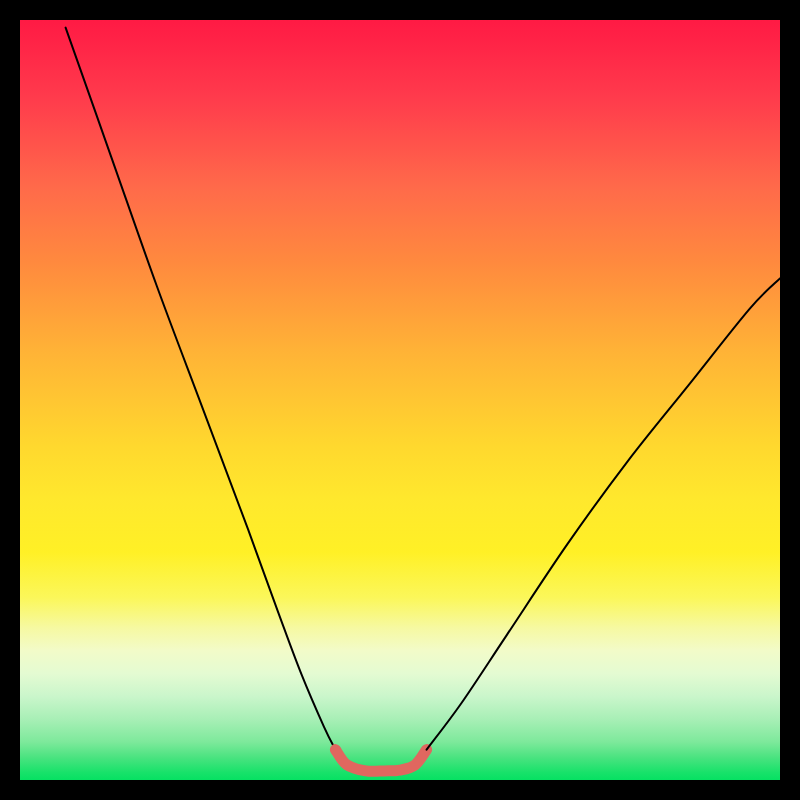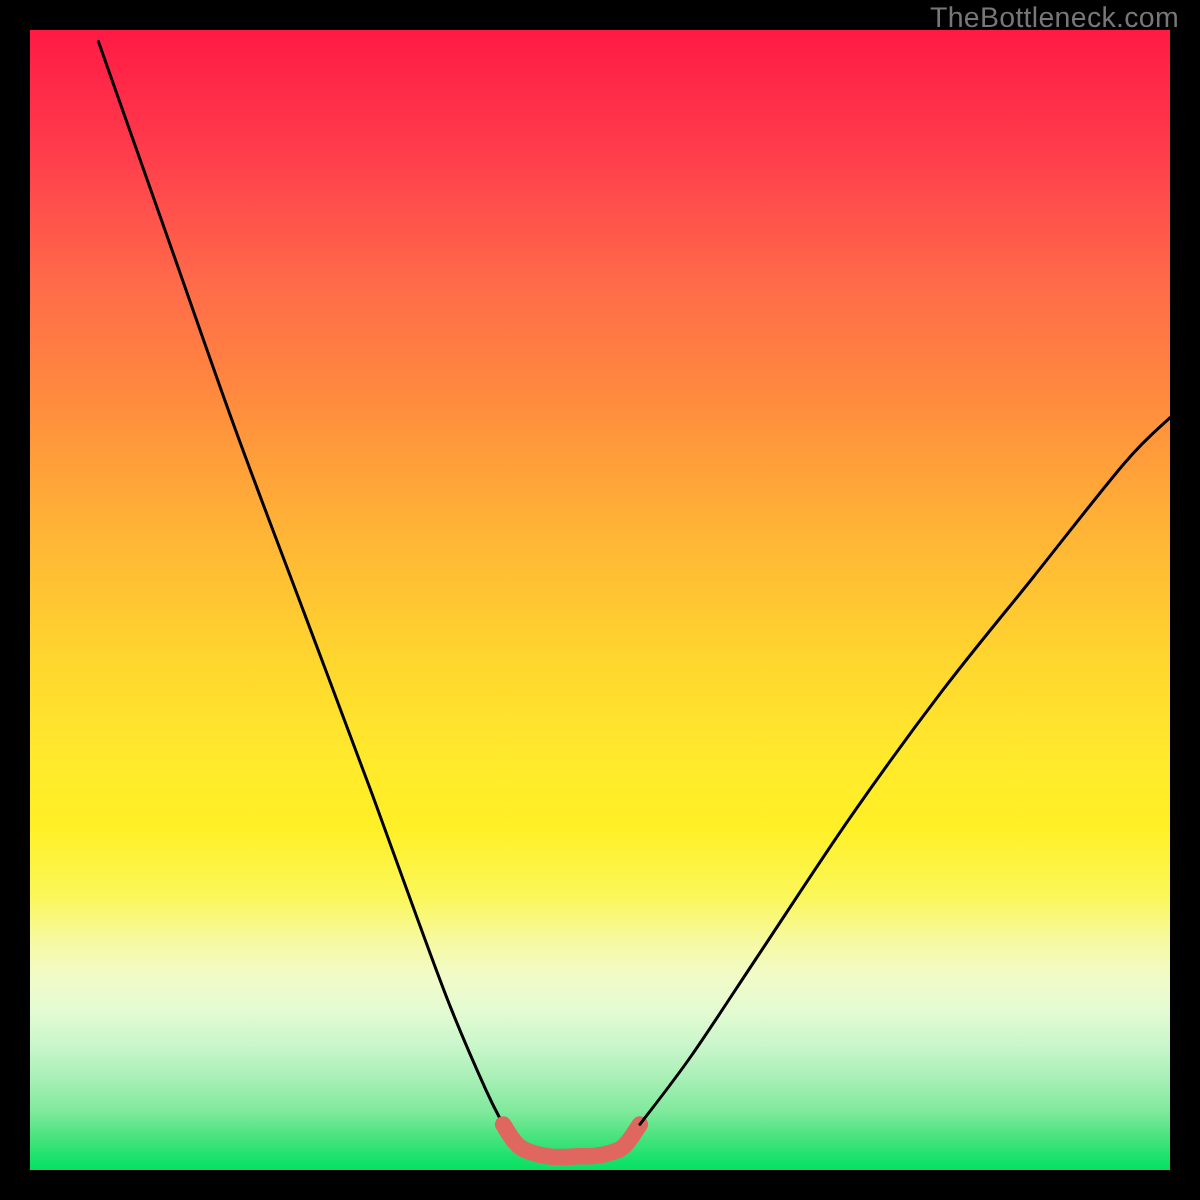--- a/index.html
+++ b/index.html
@@ -69,14 +69,13 @@
 <div class="frame">
   <div class="plot-area">
     <svg class="curves" viewBox="0 0 760 760" preserveAspectRatio="none">
       <g id="curve-group">
           <path d="M 45.6 7.600000000000023 C 53.2 29.133333333333365, 76 93.7333333333334, 91.2 136.80000000000007 C 106.4 179.86666666666673, 121.59999999999998 224.20000000000002, 136.79999999999998 266 C 151.99999999999997 307.8, 167.2 347.0666666666667, 182.4 387.6 C 197.60000000000002 428.1333333333333, 215.33333333333331 475, 228 509.2 C 240.66666666666669 543.4, 249.53333333333336 568.7333333333332, 258.40000000000003 592.8 C 267.2666666666667 616.8666666666667, 273.6 634.6, 281.2 653.6 C 288.79999999999995 672.6, 298.3 694.1333333333333, 304 706.8 C 309.7 719.4666666666666, 313.5 725.8, 315.4 729.6" fill="none" stroke="#000000" stroke-width="2" stroke-linecap="round" stroke-linejoin="round"></path>
           <path d="M 315.4 729.6 C 317.29999999999995 732.1333333333333, 321.73333333333335 741.2533333333333, 326.8 744.8 C 331.8666666666667 748.3466666666666, 339.4666666666667 749.8666666666667, 345.8 750.88 C 352.1333333333333 751.8933333333333, 359.1 751.0066666666667, 364.8 750.88 C 370.5 750.7533333333333, 374.93333333333334 751.1333333333333, 380 750.12 C 385.06666666666666 749.1066666666667, 390.76666666666665 748.2199999999999, 395.2 744.8 C 399.6333333333333 741.38, 404.70000000000005 732.1333333333333, 406.6 729.6" fill="none" stroke="#e0675f" stroke-width="11" stroke-linecap="round" stroke-linejoin="round"></path>
           <path d="M 406.6 729.6 C 412.3 722, 427.49999999999994 703, 440.79999999999995 684 C 454.09999999999997 665, 468.6666666666667 642.2, 486.40000000000003 615.6 C 504.1333333333334 589, 526.9333333333333 553.5333333333333, 547.1999999999999 524.4 C 567.4666666666666 495.26666666666665, 587.7333333333333 467.4, 608 440.8 C 628.2666666666667 414.20000000000005, 648.5333333333333 390.1333333333333, 668.8 364.8 C 689.0666666666666 339.4666666666667, 714.4 306.53333333333336, 729.6 288.8 C 744.8000000000001 271.06666666666666, 754.9333333333334 263.46666666666664, 760 258.4" fill="none" stroke="#000000" stroke-width="2" stroke-linecap="round" stroke-linejoin="round"></path>
         </g>
     </svg>
   </div>
-  <div class="watermark">TheBottleneck.com</div>
 </div>
 
 </body></html>

